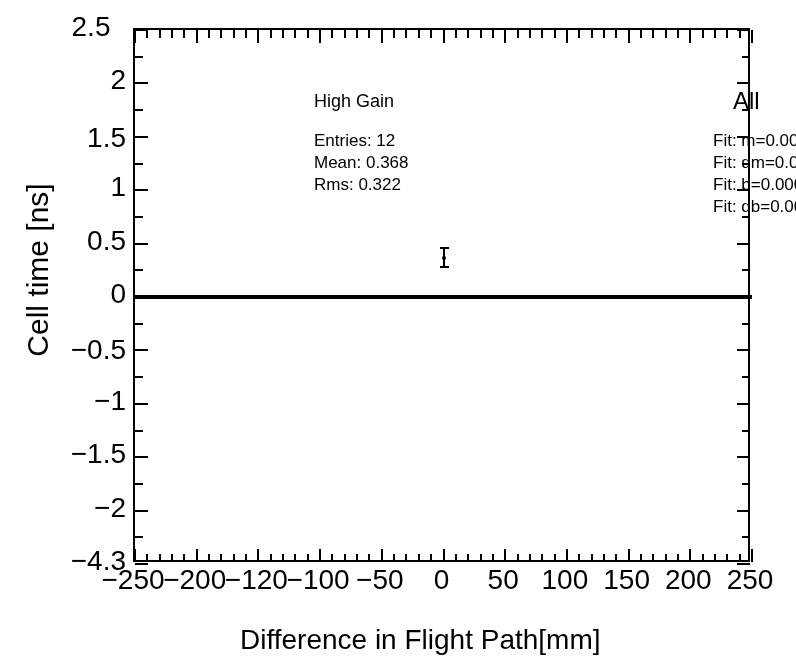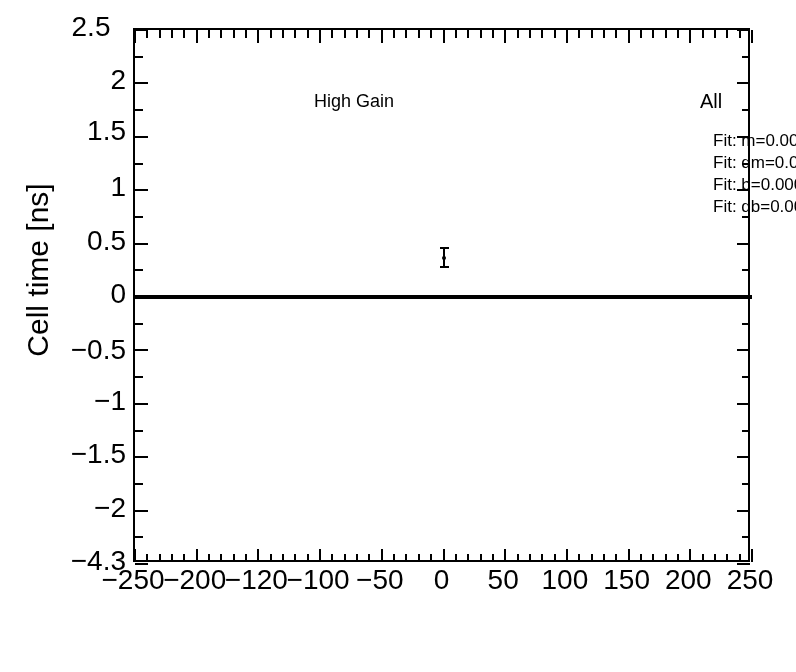--- a/index.html
+++ b/index.html
@@ -91,21 +91,21 @@
 
   
   .anno {
     position: absolute;
     font-size: 17px;
     line-height: 22px;
     white-space: nowrap;
   }
   #anno-left-title { left: 179px; top: 60px; font-size: 18px; }
   #anno-left-stats { left: 179px; top: 100px; }
-  #anno-right-title { left: 565px; top: 60px; font-size: 20px; }
+  #anno-right-title { left: 598px; top: 60px; font-size: 24px; }
   #anno-right-fit { left: 578px; top: 100px; }
 
   .anno-line { display: block; }
 
   
   #zero-line {
     position: absolute;
     background: #000000;
   }
   .data-point {
@@ -116,21 +116,21 @@
 </head>
 <body>
 
 <div id="root">
 
   <div id="y-axis-title">Cell time [ns]</div>
 
   <div id="y-tick-labels">
       <div class="ytick-label" style="top: 13px; text-align: center;">2.5</div>
       <div class="ytick-label" style="top: 66.4px;">2</div>
-      <div class="ytick-label" style="top: 117px;">1.5</div>
+      <div class="ytick-label" style="top: 124px;">1.5</div>
       <div class="ytick-label" style="top: 173.2px;">1</div>
       <div class="ytick-label" style="top: 226.6px;">0.5</div>
       <div class="ytick-label" style="top: 280px;">0</div>
       <div class="ytick-label" style="top: 336px;">−0.5</div>
       <div class="ytick-label" style="top: 386.8px;">−1</div>
       <div class="ytick-label" style="top: 440.2px;">−1.5</div>
       <div class="ytick-label" style="top: 493.6px;">−2</div>
       <div class="ytick-label" style="top: 547px;">−4.3</div>
     </div>
 
@@ -283,20 +283,25 @@
       </div>
     <div id="zero-line" style="left: 0px; width: 617px; height: 4px; top: 265px; background: rgb(0, 0, 0);"></div>
     <div id="data-layer">
         <div class="data-point" style="left: 307.5px; top: 218.086px; width: 2px; height: 19.224px;"></div>
         <div class="data-point" style="left: 304.5px; top: 217.086px; width: 9px; height: 2px;"></div>
         <div class="data-point" style="left: 304.5px; top: 236.31px; width: 9px; height: 2px;"></div>
         <div class="data-point" style="left: 306.5px; top: 225.698px; width: 4px; height: 4px; border-radius: 50%;"></div>
       </div>
 
     <div class="anno" id="anno-left-title">High Gain</div>
+    <div class="anno" id="anno-left-stats">
+        <span class="anno-line">Entries: 12</span>
+        <span class="anno-line">Mean: 0.368</span>
+        <span class="anno-line">Rms: 0.322</span>
+      </div>
     <div class="anno" id="anno-right-title">All</div>
     <div class="anno" id="anno-right-fit">
         <span class="anno-line">Fit: m=0.000000</span>
         <span class="anno-line">Fit: dm=0.000000</span>
         <span class="anno-line">Fit: b=0.000000</span>
         <span class="anno-line">Fit: db=0.000000</span>
       </div>
   </div>
 
   <div id="x-tick-labels">
@@ -306,14 +311,15 @@
       <div class="xtick-label" style="left: 318.1px;">−100</div>
       <div class="xtick-label" style="left: 379.8px;">−50</div>
       <div class="xtick-label" style="left: 441.5px;">0</div>
       <div class="xtick-label" style="left: 503.2px;">50</div>
       <div class="xtick-label" style="left: 564.9px;">100</div>
       <div class="xtick-label" style="left: 626.6px;">150</div>
       <div class="xtick-label" style="left: 688.3px;">200</div>
       <div class="xtick-label" style="left: 750px;">250</div>
     </div>
 
+  <div id="x-axis-title">Difference in Flight Path[mm]</div>
 
 </div>
 
 </body></html>

